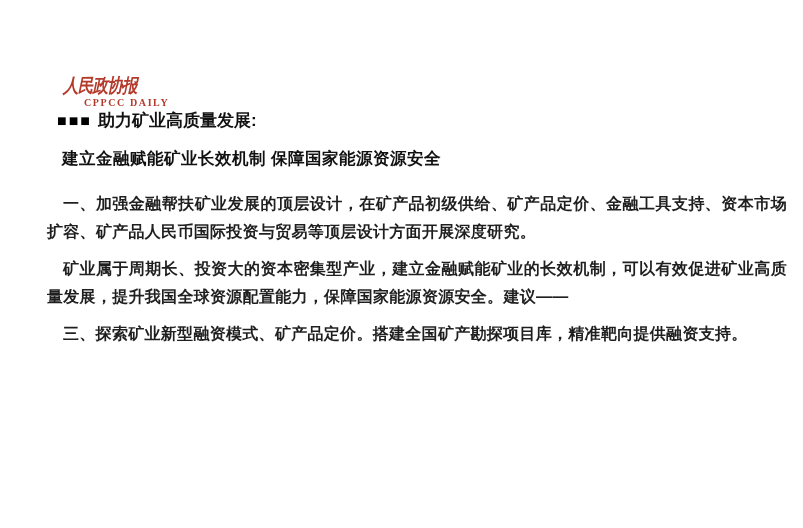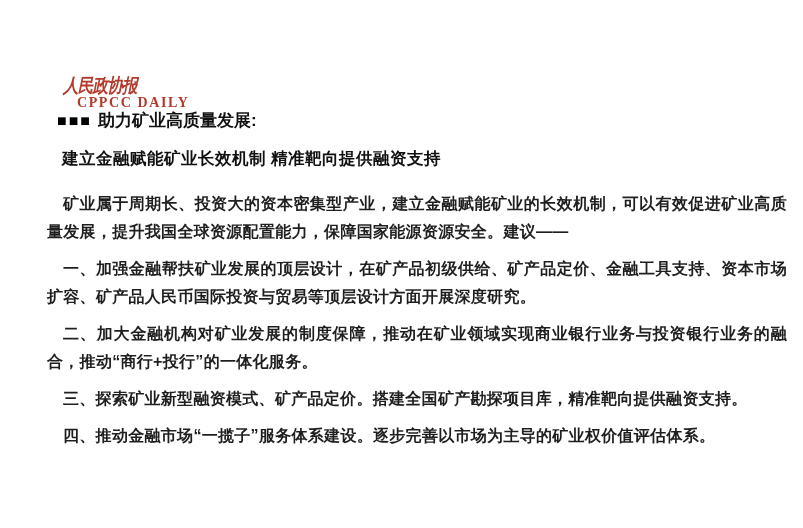--- a/index.html
+++ b/index.html
@@ -30,24 +30,24 @@
     font-size: 19px;
     line-height: 22px;
     color: var(--brand_red, #b43a2c);
     letter-spacing: -1px;
     transform: scaleX(0.82);
     transform-origin: left center;
     white-space: nowrap;
   }
   .logo-en {
     margin-top: 2px;
-    margin-left: 14px;
+    margin-left: 21px;
     font-family: "Liberation Serif", serif;
     font-weight: bold;
-    font-size: 14px;
+    font-size: 10px;
     line-height: 10px;
     letter-spacing: 1.6px;
     color: var(--brand_red, #b43a2c);
     white-space: nowrap;
   }
 
   
   .byline {
     position: absolute;
     left: 57px;
@@ -105,23 +105,21 @@
 
   <div class="masthead">
     <div class="logo-cn">人民政协报</div>
     <div class="logo-en">CPPCC DAILY</div>
   </div>
 
   <div class="byline">
     <span class="squares">■■■</span><span>助力矿业高质量发展:</span>
   </div>
 
-  <h1 class="headline">建立金融赋能矿业长效机制 精准靶向提供融资支持</h1>
+  <h1 class="headline">建立金融赋能矿业长效机制 保障国家能源资源安全</h1>
 
   <div class="article-body">
+    <p>一、加强金融帮扶矿业发展的顶层设计，在矿产品初级供给、矿产品定价、金融工具支持、资本市场扩容、矿产品人民币国际投资与贸易等顶层设计方面开展深度研究。</p>
     <p>矿业属于周期长、投资大的资本密集型产业，建立金融赋能矿业的长效机制，可以有效促进矿业高质量发展，提升我国全球资源配置能力，保障国家能源资源安全。建议——</p>
-    <p>一、加强金融帮扶矿业发展的顶层设计，在矿产品初级供给、矿产品定价、金融工具支持、资本市场扩容、矿产品人民币国际投资与贸易等顶层设计方面开展深度研究。</p>
-    <p>二、加大金融机构对矿业发展的制度保障，推动在矿业领域实现商业银行业务与投资银行业务的融合，推动“商行+投行”的一体化服务。</p>
     <p>三、探索矿业新型融资模式、矿产品定价。搭建全国矿产勘探项目库，精准靶向提供融资支持。</p>
-    <p>四、推动金融市场“一揽子”服务体系建设。逐步完善以市场为主导的矿业权价值评估体系。</p>
   </div>
 
 </div>
 
 </body></html>

